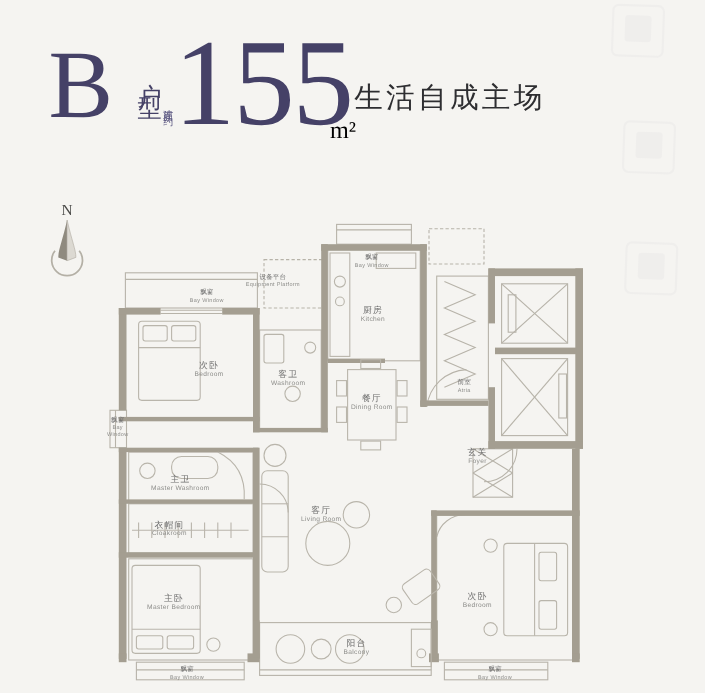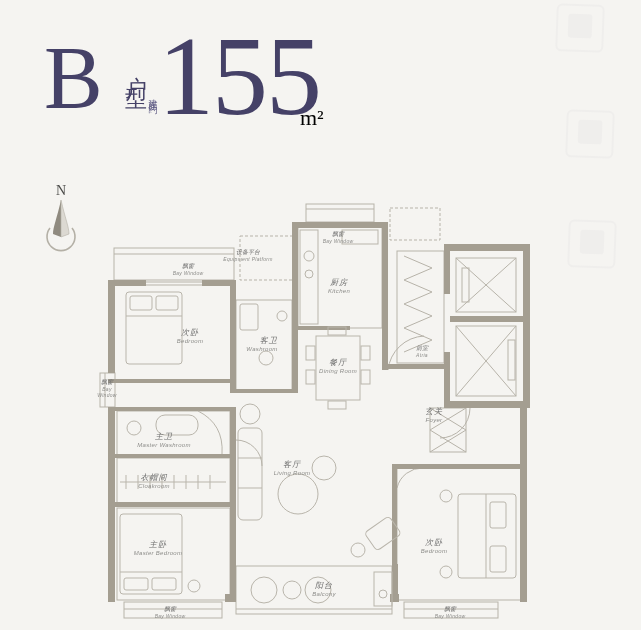--- a/index.html
+++ b/index.html
@@ -20,31 +20,31 @@
         font-size:22px;color:#000000;}
   .subtitle{position:absolute;left:45px;top:136px;font-family:"Liberation Serif","DejaVu Serif",serif;
         font-size:18px;letter-spacing:2.5px;color:#504c74;white-space:nowrap;}
   .tagline{position:absolute;left:322px;top:68px;font-family:"Liberation Serif","DejaVu Serif",serif;
         font-size:26px;line-height:42px;letter-spacing:3px;color:#2e2e31;}
   
   .compass{position:absolute;left:34px;top:180px;width:54px;height:74px;}
   
   .plan{position:absolute;left:92px;top:196px;width:445px;height:430px;}
   .plan svg{position:absolute;left:0;top:0;}
-  .rlabel{position:absolute;transform:translate(-50%,-50%);text-align:center;line-height:1.2;z-index:5;white-space:nowrap;font-style:italic;}
+  .rlabel{position:absolute;transform:translate(-50%,-50%);text-align:center;line-height:1.2;z-index:5;white-space:nowrap;}
   .rlabel .zh{display:block;font-size:8px;color:#6e6e6e;letter-spacing:1px;}
   .rlabel .en{display:block;font-size:6px;color:#8d8d8a;letter-spacing:.3px;}
   .rlabel.small .zh{font-size:6px;letter-spacing:0;}
   .rlabel.small .en{font-size:5px;}
   .rlabel.wrap{white-space:normal;width:58px;}
   .lbl-bay-tl{left:96px;top:74px;}
   .lbl-equip{left:156px;top:60px;white-space:normal;width:56px;}
   .lbl-bay-k{left:246px;top:42px;}
   .lbl-bed-t{left:98px;top:140px;}
-  .lbl-wash{left:170px;top:148px;text-align:right;}
+  .lbl-wash{left:170px;top:148px;}
   .lbl-kitchen{left:247px;top:90px;}
   .lbl-dining{left:246px;top:170px;}
   .lbl-atria{left:330px;top:156px;}
   .lbl-foyer{left:342px;top:219px;}
   .lbl-bay-left{left:15px;top:193px;white-space:normal;width:26px;}
   .lbl-mwash{left:72px;top:244px;}
   .lbl-cloak{left:62px;top:285px;}
   .lbl-mbed{left:66px;top:352px;}
   .lbl-living{left:200px;top:272px;}
   .lbl-bed-r{left:342px;top:350px;}
@@ -65,20 +65,21 @@
 
 <div class="page">
 
   <div class="hdr">
     <div class="plan-letter">B</div>
     <div class="plan-type">户型</div>
     <div class="area-label">建面约</div>
     <div class="area-value">155</div>
     <div class="area-unit">m²</div>
     <div class="tagline">
+      <div>生活自成主场</div>
     </div>
   </div>
 
   <div class="compass">
     <svg width="54" height="74" viewBox="0 0 54 74">
       <text x="27" y="15" text-anchor="middle" font-family="Liberation Serif,serif" font-size="14" fill="#4a4a48">N</text>
       <path d="M27 20 C23 38 19 47 19 54 L27 57 Z" fill="#8f8a7f"></path>
       <path d="M27 20 C31 38 35 47 35 54 L27 57 Z" fill="#dcd9d2" stroke="#b4b0a6" stroke-width=".6"></path>
       <path d="M16 48 A14 14 0 1 0 38 48" fill="none" stroke="#b4b0a6" stroke-width="1.6"></path>
     </svg>

